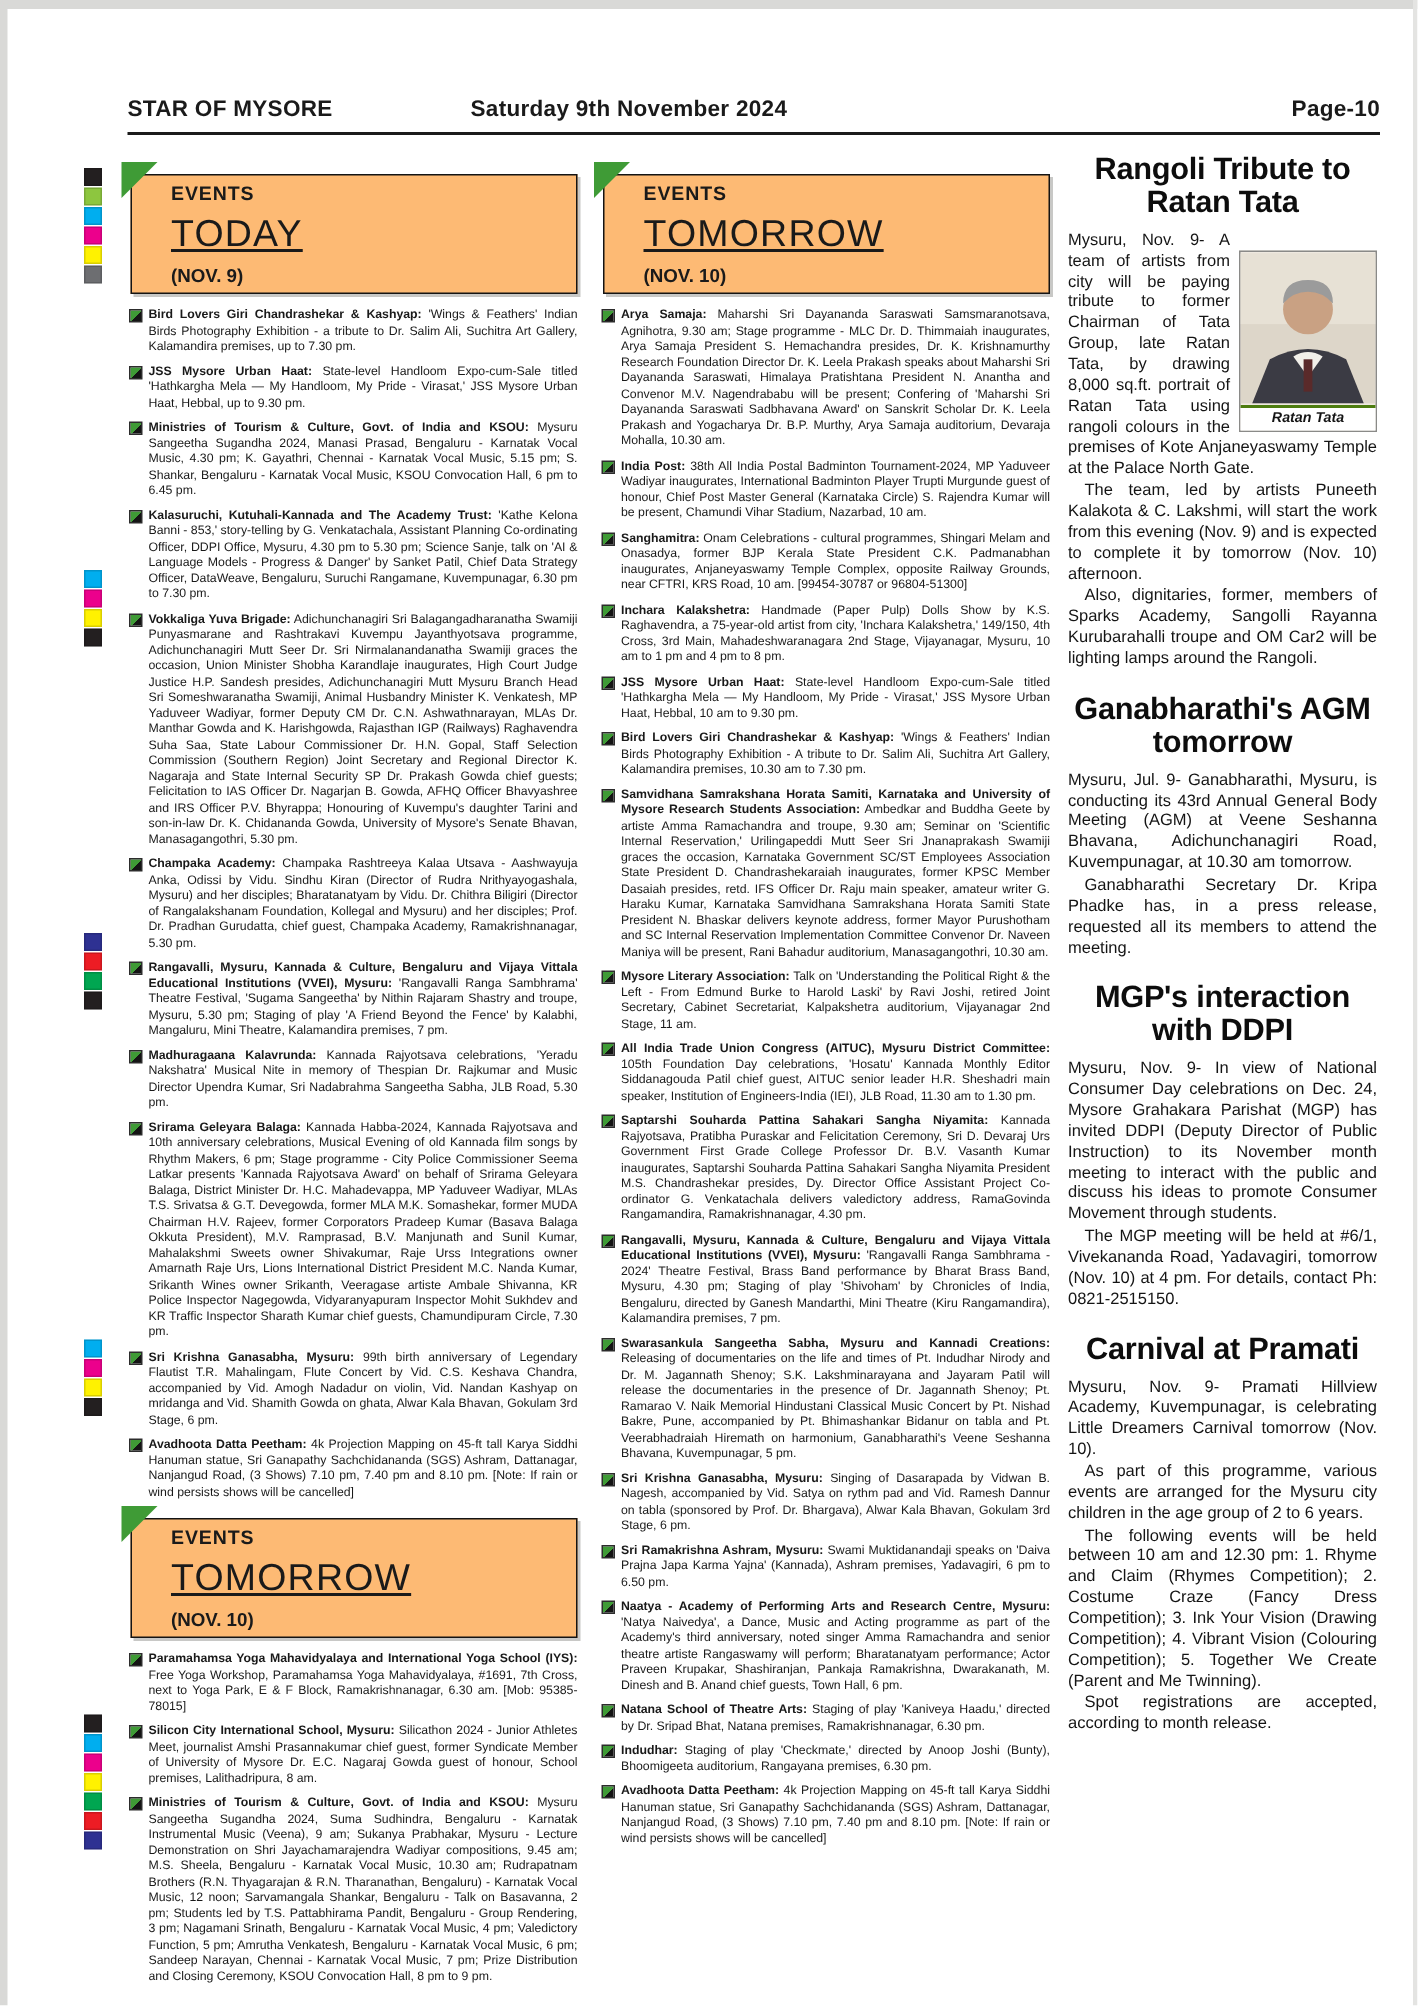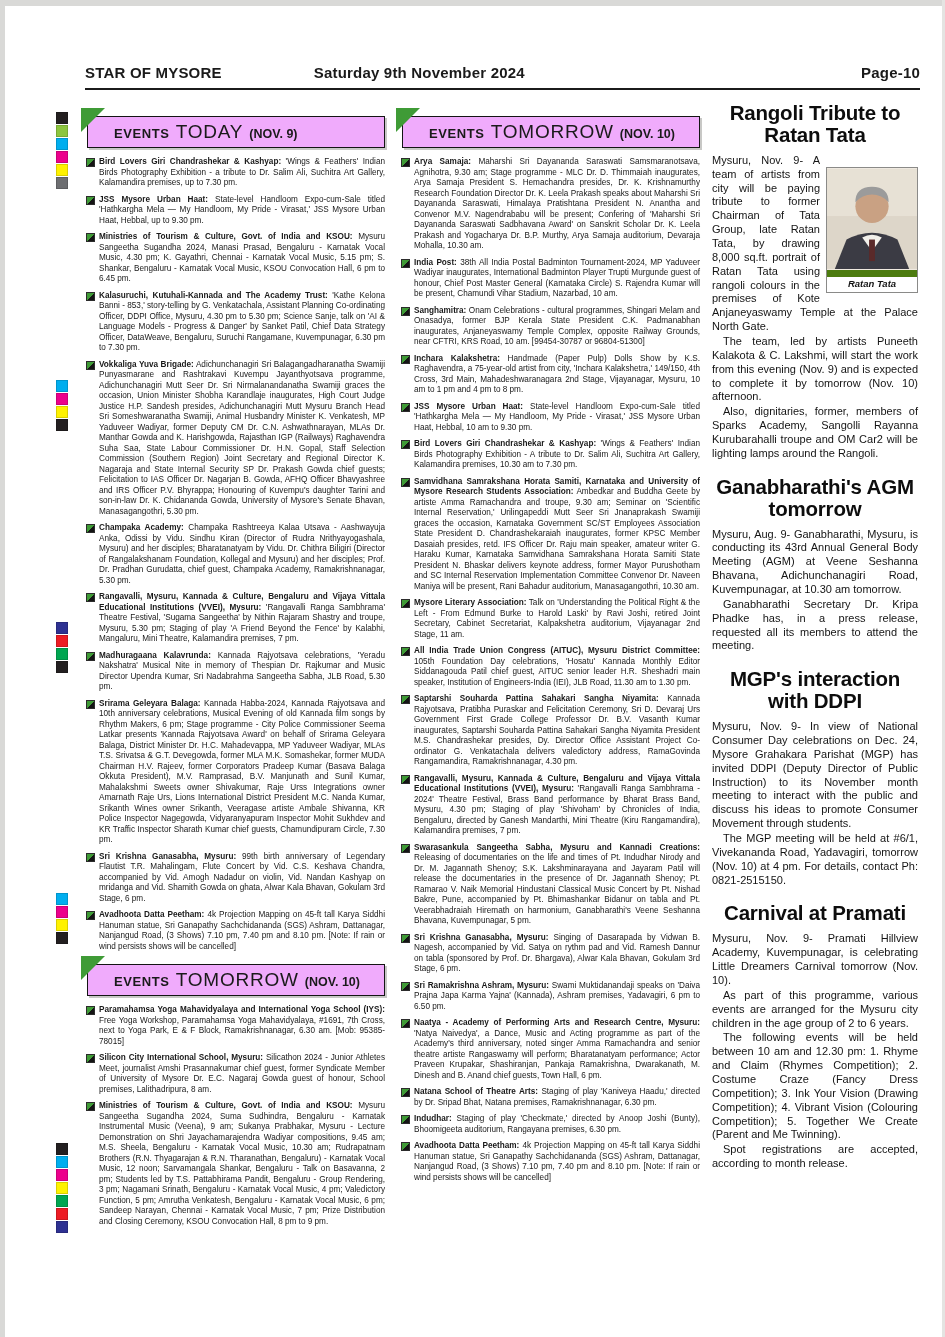--- a/index.html
+++ b/index.html
@@ -27,32 +27,33 @@
   .page-number { margin-left:auto; }
 
   .col { position:absolute; top:108px; }
   .col-left { left:85px;  width:300px; }
   .col-mid  { left:400px; width:300px; }
   .col-right{ left:712px; width:206px; top:102px; }
 
   
   .events-section { margin-bottom:12px; }
   .events-header {
-    position:relative; border:1.5px solid #141414; background:#f0abfc;
+    position:relative; border:1.5px solid #141414; background:#fdba74;
     display:flex; align-items:baseline; gap:6px;
     padding:4px 6px 4px 26px; margin:8px 0 9px 2px;
     box-shadow:2px 2px 0 #c8c8c6;
+    flex-direction:column;
   }
   .fold {
     position:absolute; left:-7px; top:-9px; width:0; height:0;
     border-top:24px solid var(--green,#3f9b36);
     border-right:24px solid transparent;
   }
   .ev-word { font-weight:bold; font-size:13px; letter-spacing:.6px; }
-  .ev-when { font-size:19px; letter-spacing:.8px; }
+  .ev-when { font-size:25px; letter-spacing:.8px;text-decoration:underline; }
   .ev-date { font-weight:bold; font-size:12.5px; }
 
   .events-list { padding-left:2px; }
   .event-item { display:flex; gap:5px; margin-bottom:6px; }
   .bullet {
     flex:0 0 7px; width:7px; height:7px; margin-top:2px;
     background:linear-gradient(135deg, var(--green,#3f9b36) 55%, #141414 55%);
     outline:0.5px solid #2c2c2c;
   }
   .event-text { font-size:8.2px; line-height:1.28; text-align:justify; color:#191919; }
@@ -67,21 +68,21 @@
   .article-body { font-size:11px; line-height:1.26; text-align:justify; color:#141414; }
   .article-body p + p { text-indent:11px; margin-top:1px; }
 
   .photo-wrap {
     float:right; width:92px; margin:13px 0 4px 6px;
     border:1px solid #8a8a88; background:#efe9e0;
   }
   .photo-wrap svg { display:block; width:100%; height:102px; }
   .photo-caption {
     font-size:9.5px; font-weight:bold; font-style:italic; text-align:center;
-    padding:1px 0 2px; border-top:7px solid #4d7c0f; background:#fff;
+    padding:1px 0 2px; border-top:2px solid #4d7c0f; background:#fff;
   }
 </style>
 </head>
 <body>
 
 <div class="edge-top"></div>
 <div class="edge-left"></div>
 <div class="edge-right"></div>
 
 <div class="cb-host">
@@ -308,21 +309,21 @@
         </div>
         <p>Mysuru, Nov. 9- A team of artists from city will be paying tribute to former Chairman of Tata Group, late Ratan Tata, by drawing 8,000 sq.ft. portrait of Ratan Tata using rangoli colours in the premises of Kote Anjaneyaswamy Temple at the Palace North Gate.</p>
         <p>The team, led by artists Puneeth Kalakota &amp; C. Lakshmi, will start the work from this evening (Nov. 9) and is expected to complete it by tomorrow (Nov. 10) afternoon.</p>
         <p>Also, dignitaries, former, members of Sparks Academy, Sangolli Rayanna Kurubarahalli troupe and OM Car2 will be lighting lamps around the Rangoli.</p>
         <div style="clear: both;"></div>
       </div>
     </article>
     <article class="article">
       <h2>Ganabharathi's AGM tomorrow</h2>
       <div class="article-body">
-        <p>Mysuru, Aug. 9- Ganabharathi, Mysuru, is conducting its 43rd Annual General Body Meeting (AGM) at Veene Seshanna Bhavana, Adichunchanagiri Road, Kuvempunagar, at 10.30 am tomorrow.</p>
+        <p>Mysuru, Jul. 9- Ganabharathi, Mysuru, is conducting its 43rd Annual General Body Meeting (AGM) at Veene Seshanna Bhavana, Adichunchanagiri Road, Kuvempunagar, at 10.30 am tomorrow.</p>
         <p>Ganabharathi Secretary Dr. Kripa Phadke has, in a press release, requested all its members to attend the meeting.</p>
         <div style="clear: both;"></div>
       </div>
     </article>
     <article class="article">
       <h2>MGP's interaction with DDPI</h2>
       <div class="article-body">
         <p>Mysuru, Nov. 9- In view of National Consumer Day celebrations on Dec. 24, Mysore Grahakara Parishat (MGP) has invited DDPI (Deputy Director of Public Instruction) to its November month meeting to interact with the public and discuss his ideas to promote Consumer Movement through students.</p>
         <p>The MGP meeting will be held at #6/1, Vivekananda Road, Yadavagiri, tomorrow (Nov. 10) at 4 pm. For details, contact Ph: 0821-2515150.</p>
         <div style="clear: both;"></div>

